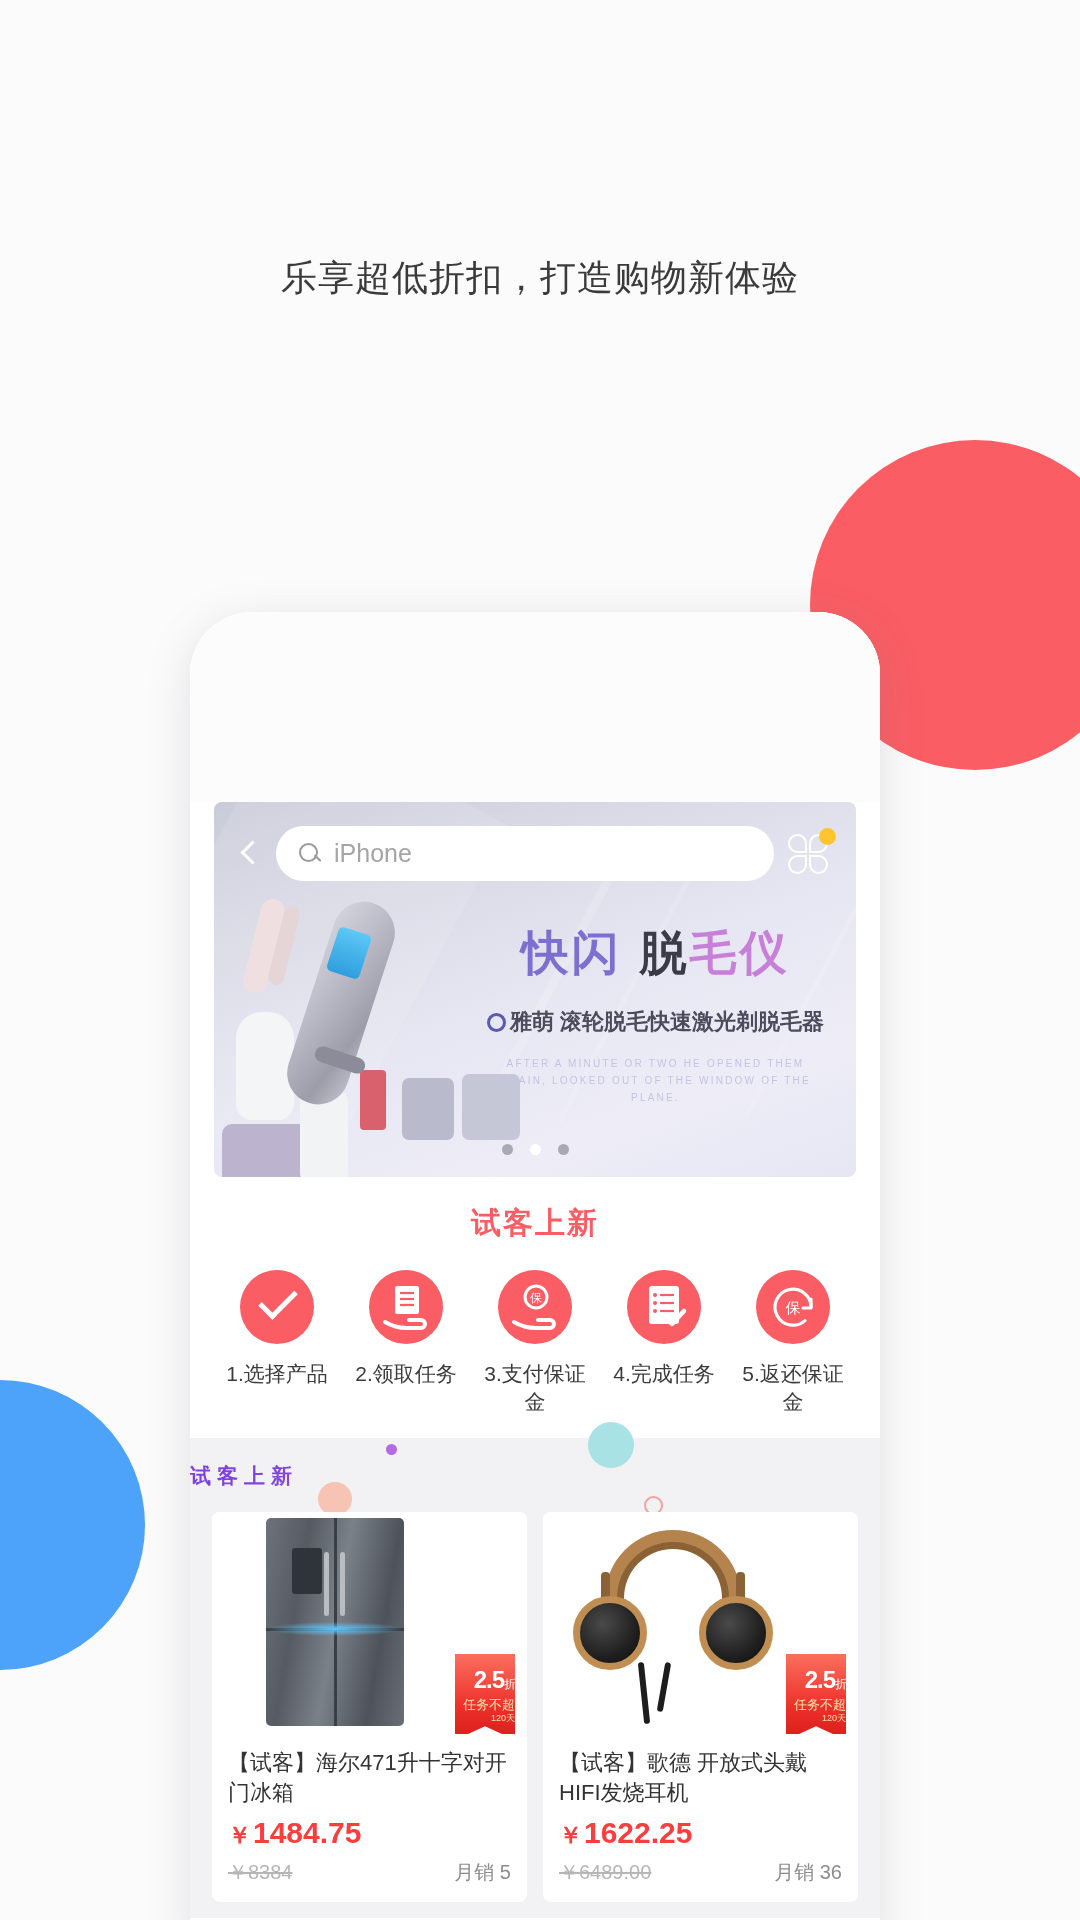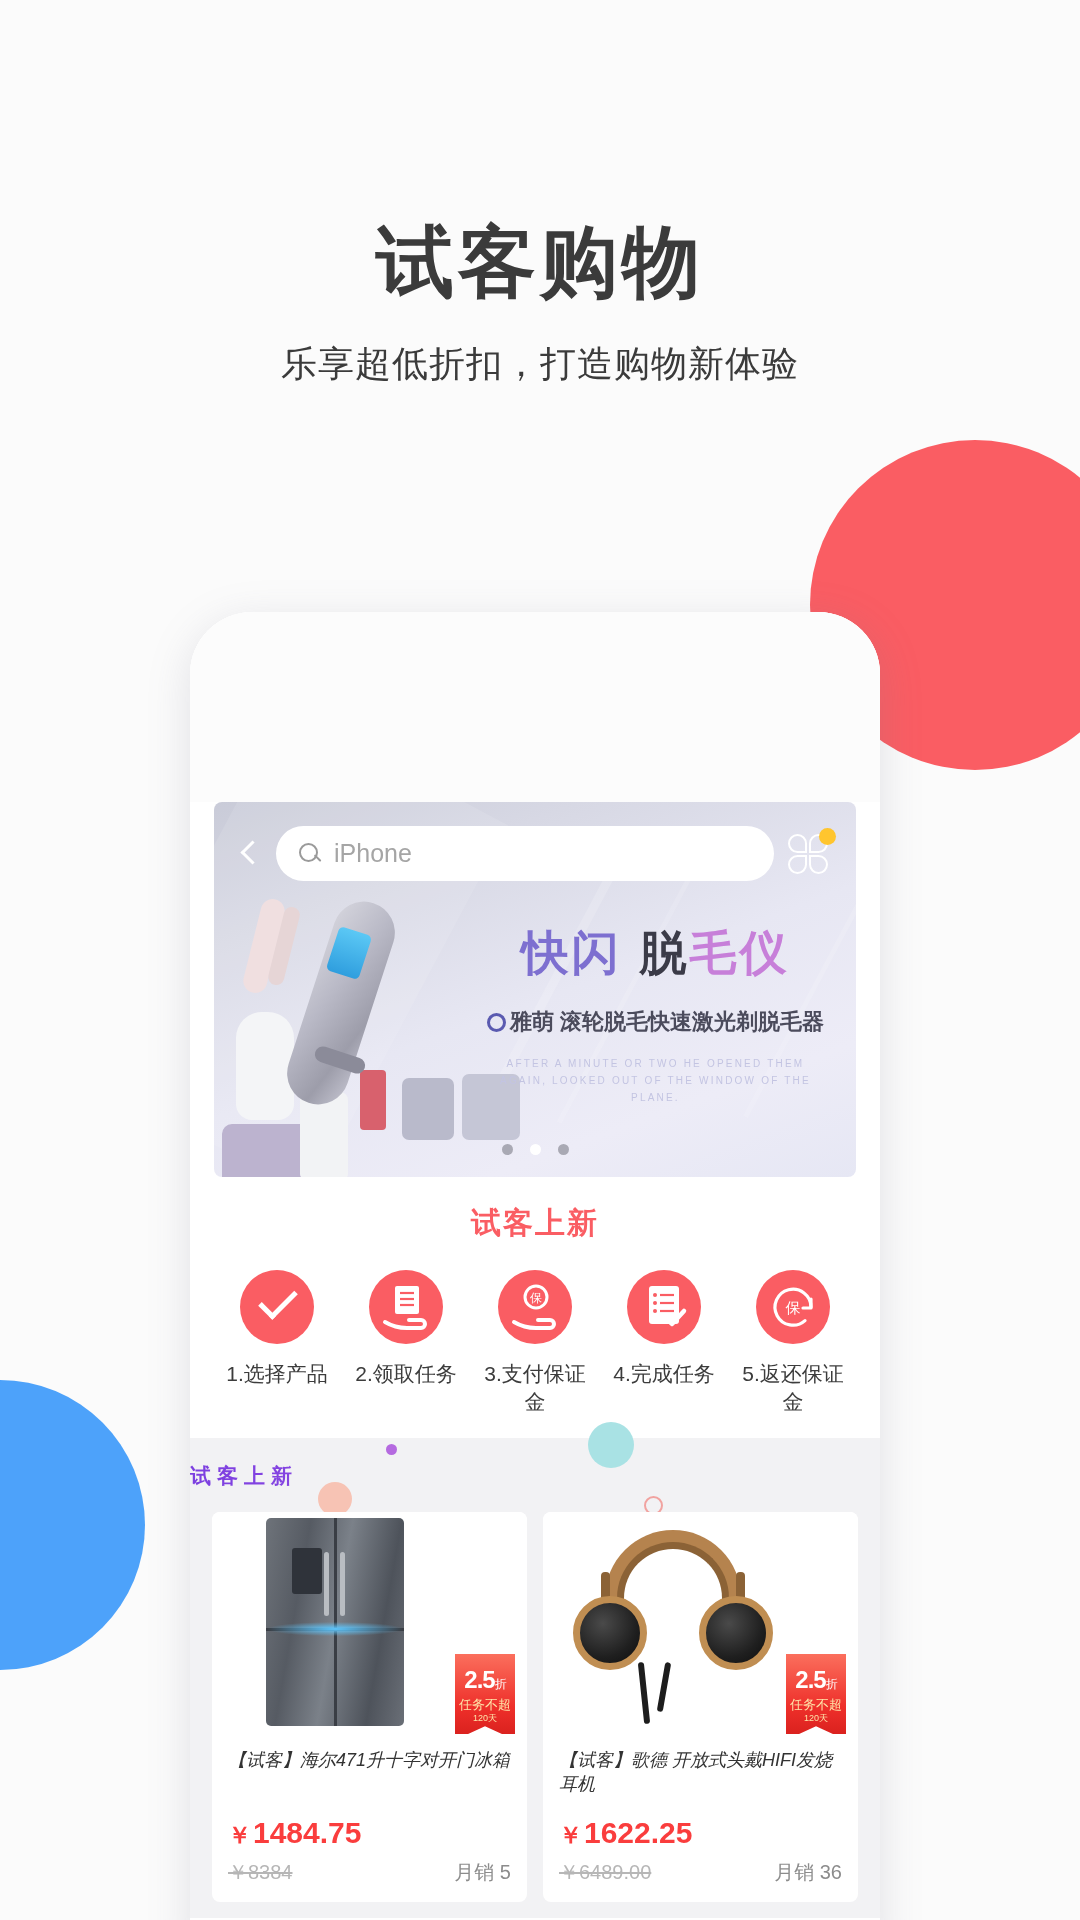--- a/index.html
+++ b/index.html
@@ -205,45 +205,44 @@
   #hp-arm-l { left:58px; }
   #hp-arm-r { left:193px; }
   #hp-cable { position:absolute; left:98px; top:150px; width:6px; height:62px; background:#1d1d1d; border-radius:3px; transform:rotate(-6deg); }
   #hp-cable2{ position:absolute; left:118px; top:150px; width:6px; height:50px; background:#1d1d1d; border-radius:3px; transform:rotate(10deg); }
 
   
   .ribbon {
     position:absolute; right:12px; bottom:-6px; width:60px; height:86px;
     background:linear-gradient(180deg,#fb6f5d 0%,#ee2f2a 62%,#d61f1c 100%);
     clip-path:polygon(0 0,100% 0,100% 100%,50% 84%,0 100%);
-    text-align:center; padding-top:14px;
+    text-align:right; padding-top:14px;
   }
   .ribbon-pct { font-size:24px; font-weight:bold; color:#fff; line-height:1; letter-spacing:-1px; }
   .ribbon-pct small { font-size:12px; font-weight:normal; }
   .ribbon-l1 { margin-top:5px; font-size:13px; color:#ffe3a8; line-height:1.25; }
   .ribbon-l2 { font-size:9px; color:#ffe3a8; line-height:1.25; }
 
   .card-body { padding:14px 16px 16px; }
-  .card-title { font-size:18px; color:#333; line-height:1.35; height:62px; overflow:hidden;font-style:italic; }
+  .card-title { font-size:22px; color:#333; line-height:1.35; height:62px; overflow:hidden; }
   .card-price { margin-top:6px; font-size:30px; font-weight:bold; color:#fa3d3d; }
   .card-price .yen { font-size:23px; margin-right:2px; }
   .card-foot { margin-top:8px; display:flex; justify-content:space-between; align-items:baseline; }
   .card-old { font-size:20px; color:#b6b6b6; text-decoration:line-through; }
   .card-sales { font-size:20px; color:#8c8c8c; }
 
   .cards-peek { display:flex; gap:16px; padding:16px 22px 0; }
 </style>
 </head>
 <body>
 
 <div class="deco-circle" id="deco-red"></div>
 <div class="deco-circle" id="deco-blue"></div>
 
 <div class="headline-wrap">
-  <div class="headline">试客购物</div>
   <div class="subheadline">乐享超低折扣，打造购物新体验</div>
 </div>
 
 <div class="phone">
   <div class="phone-inner">
 
     <div class="phone-topbar"></div>
 
     <div class="banner">
       <div class="banner-streak" style="left:-40px;top:-60px;width:250px;height:420px;opacity:.35;"></div>

